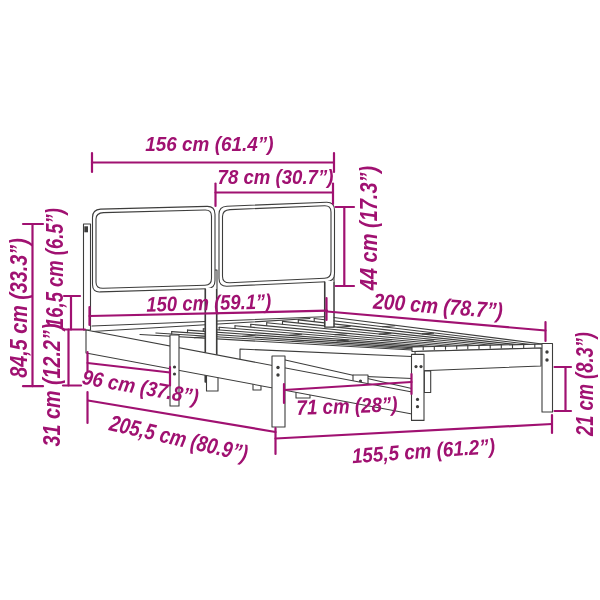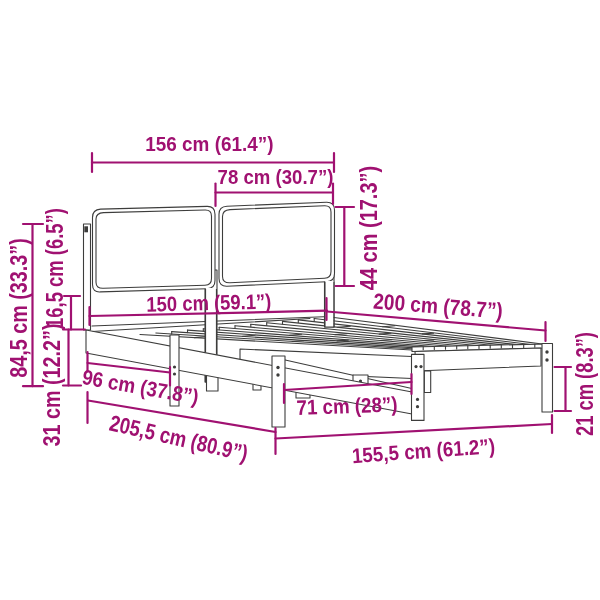--- a/index.html
+++ b/index.html
@@ -1,15 +1,15 @@
 <!DOCTYPE html>
 <html><head><meta charset="utf-8">
 <style>
 html,body{margin:0;padding:0;background:#fff;}
-#page{width:536px;height:600px;position:relative;}
+#page{width:536px;height:600px;position:relative;font-style:italic;}
 text{font-family:"Liberation Sans",sans-serif;font-weight:bold;fill:#A01171;}
 .d{stroke:#3D3D3C;stroke-width:1.1;fill:none;stroke-linejoin:round;stroke-linecap:round;}
 .w{stroke:#3D3D3C;stroke-width:1.1;fill:#fff;stroke-linejoin:round;}
 .m{stroke:#A01171;stroke-width:2.2;fill:none;stroke-linecap:round;}
 </style></head>
 <body>
 <div id="page">
 <svg width="600" height="600" viewBox="0 0 600 600">
 <rect x="0" y="0" width="600" height="600" fill="#fff"></rect>
 

